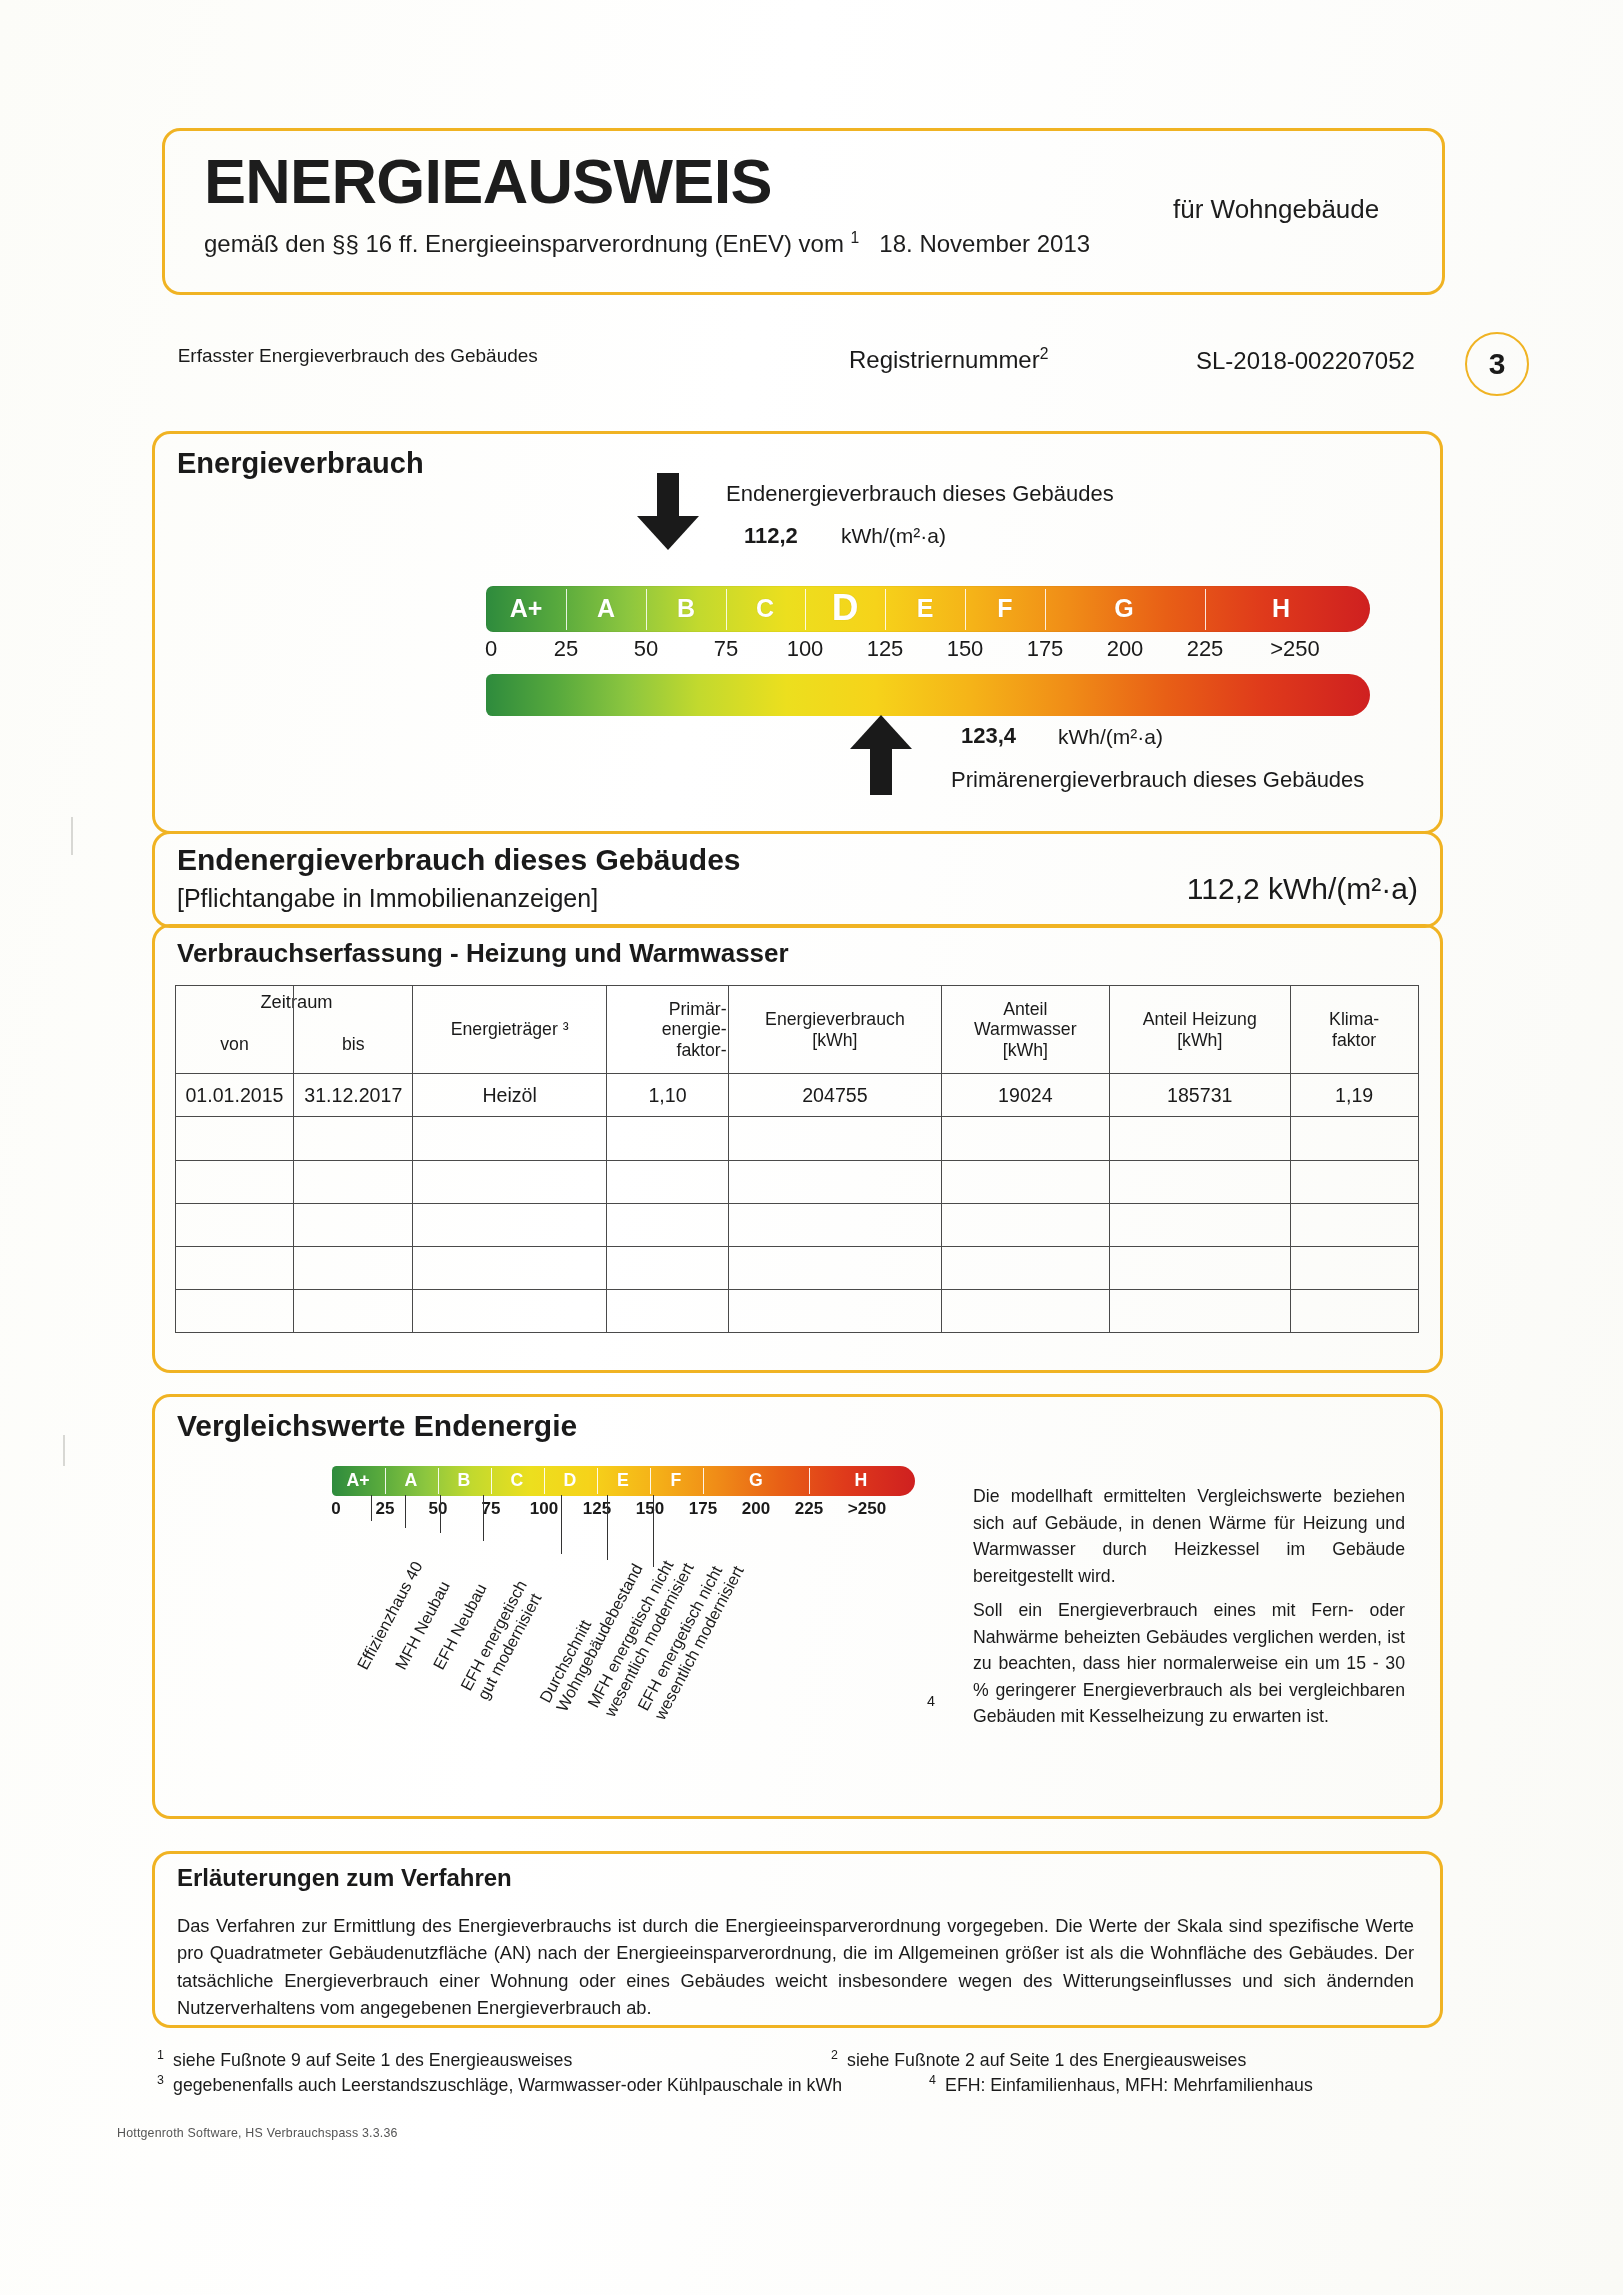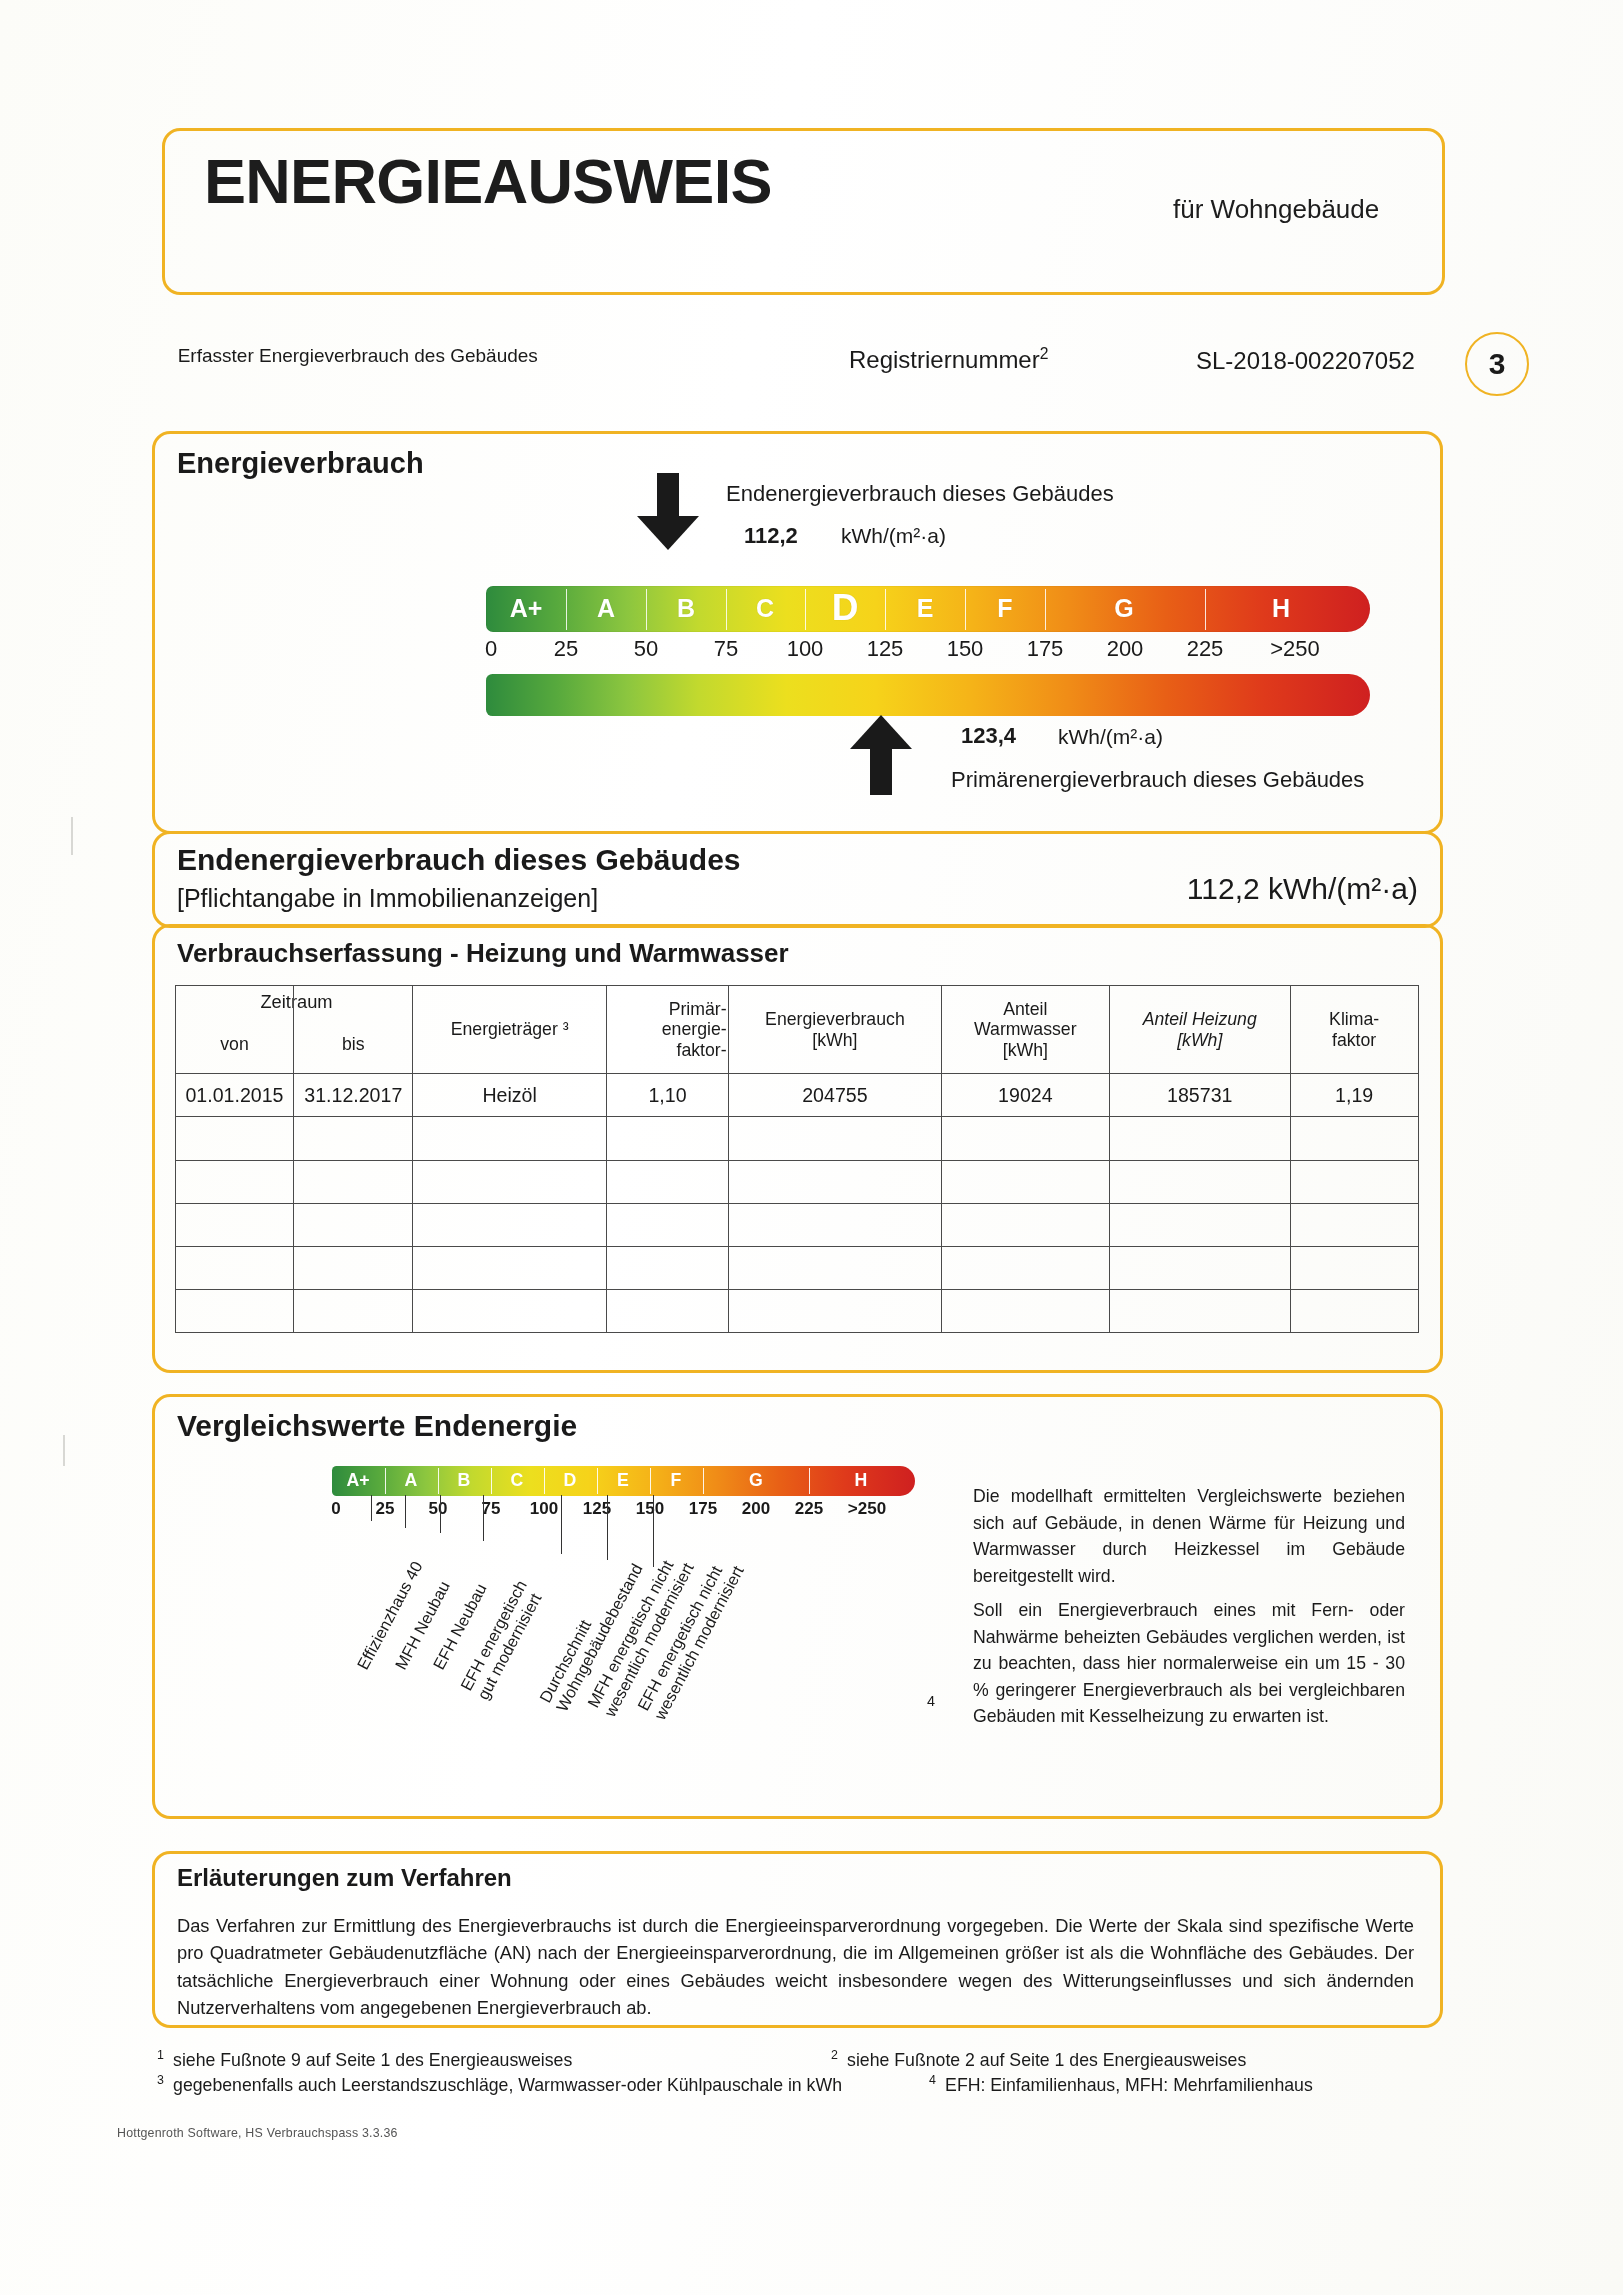--- a/index.html
+++ b/index.html
@@ -435,20 +435,25 @@
 
 <div class="page">
   <div class="scan-tint"></div>
 
   <div class="edge-mark" style="left:71px;top:817px;width:2px;height:38px;"></div>
   <div class="edge-mark" style="left:63px;top:1435px;width:2px;height:31px;"></div>
 
   <div class="frame title-box">
     <div class="main-title">ENERGIEAUSWEIS</div>
     <div class="title-sub-right">für Wohngebäude</div>
+    <div class="title-sub">
+      <span>gemäß den §§ 16 ff. Energieeinsparverordnung (EnEV) vom</span>
+      <sup>1</sup>
+      &nbsp;&nbsp;<span>18. November 2013</span>
+    </div>
   </div>
 
   <div class="row-reg">
     <div class="reg-left">Erfasster Energieverbrauch des Gebäudes</div>
     <div class="reg-mid">
       <span>Registriernummer</span><sup>2</sup>
     </div>
     <div class="reg-num">SL-2018-002207052</div>
     <div class="page-circle">3</div>
   </div>
@@ -539,21 +544,21 @@
           </th>
           <th style="width:209px;">
             <span style="white-space:pre-line;">Energieverbrauch
 [kWh]</span>
           </th>
           <th style="width:164px;">
             <span style="white-space:pre-line;">Anteil
 Warmwasser
 [kWh]</span>
           </th>
-          <th style="width:177px;font-style:italic;">
+          <th style="width:177px;">
             <span style="white-space:pre-line;">Anteil Heizung
 [kWh]</span>
           </th>
           <th style="width:124px;">
             <span style="white-space:pre-line;">Klima-
 faktor</span>
           </th>
         </tr>
       </thead>
       <tbody>

